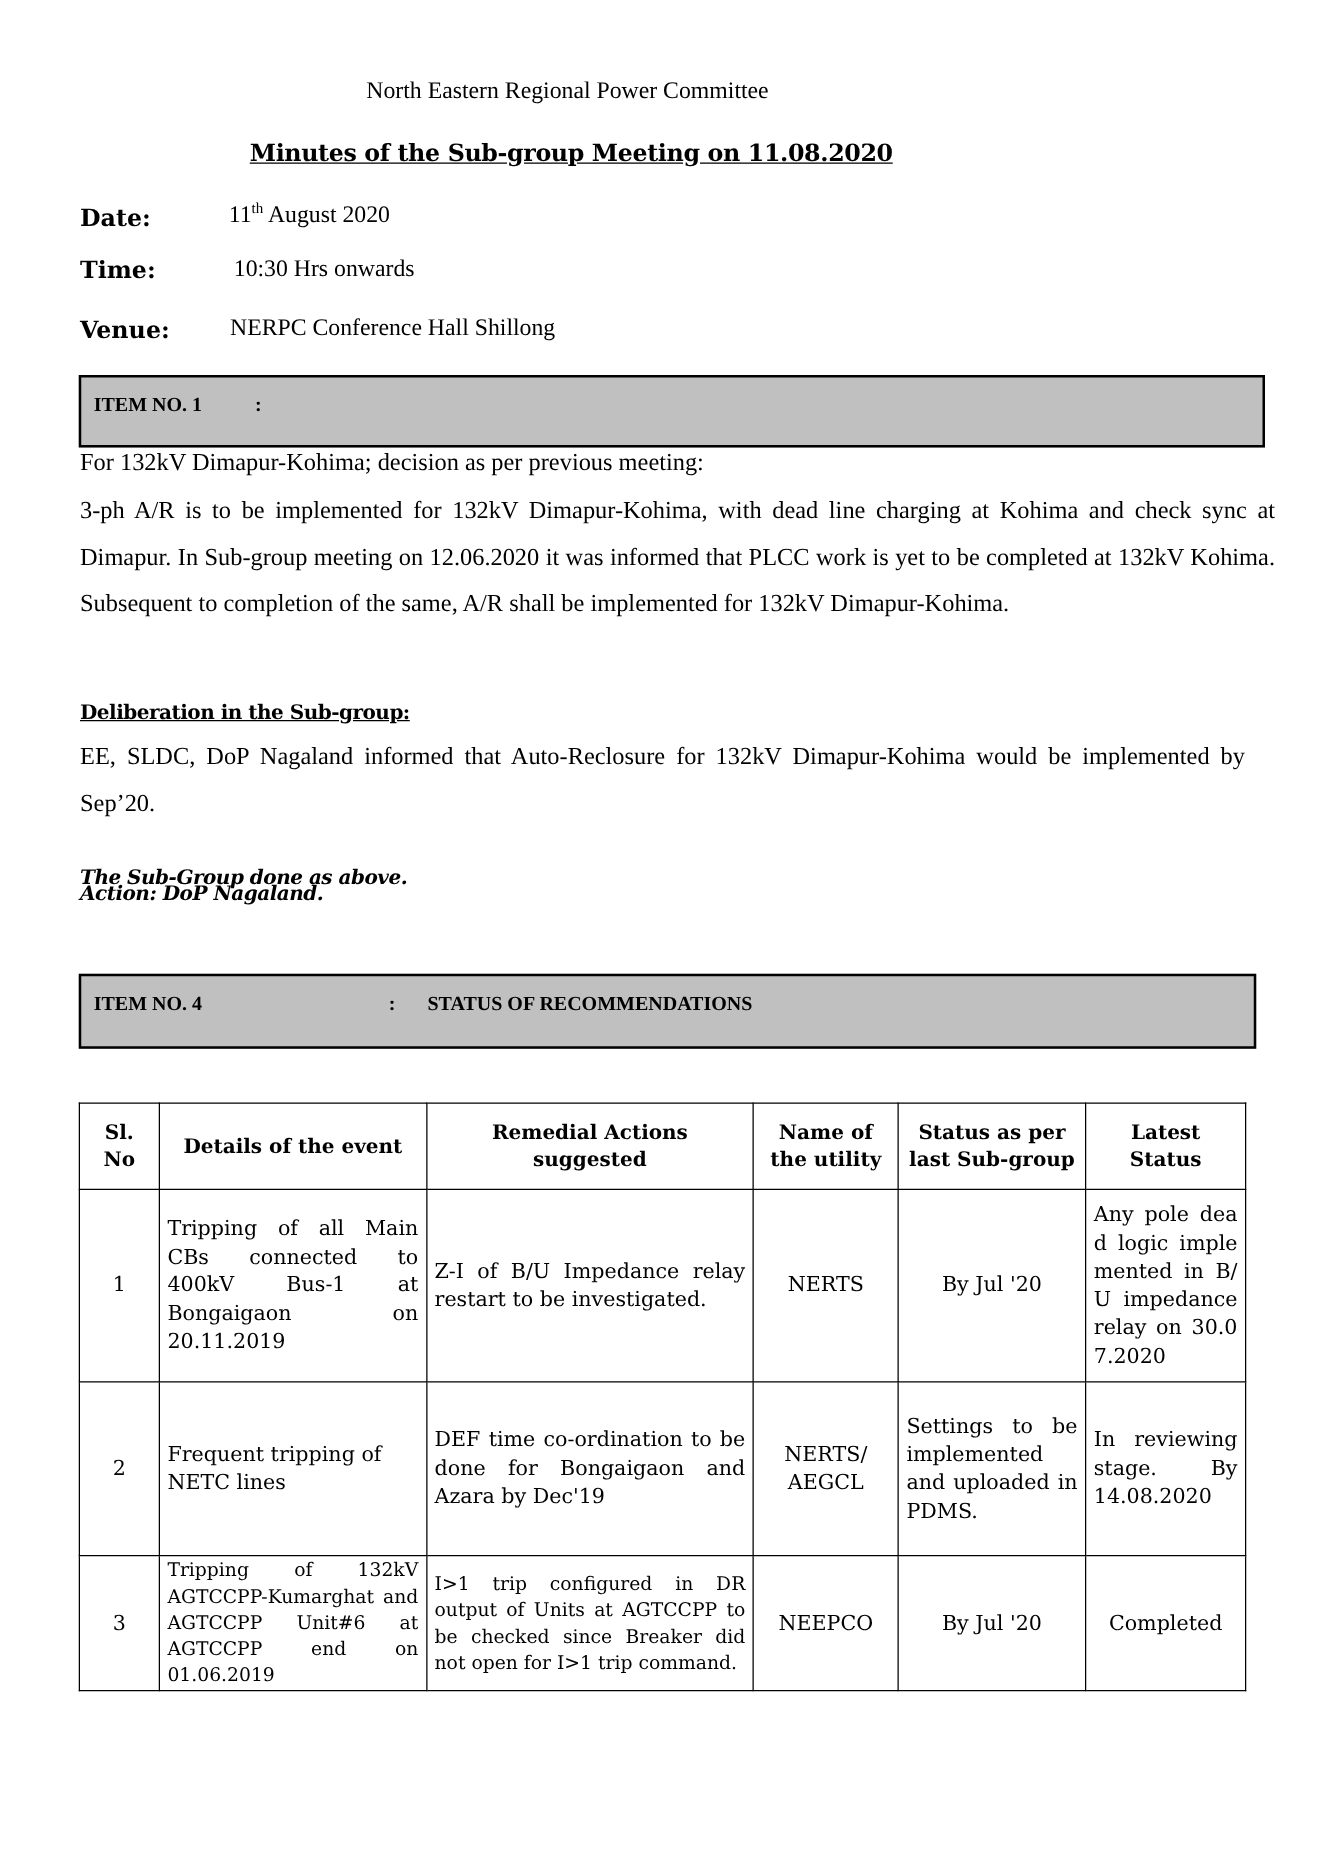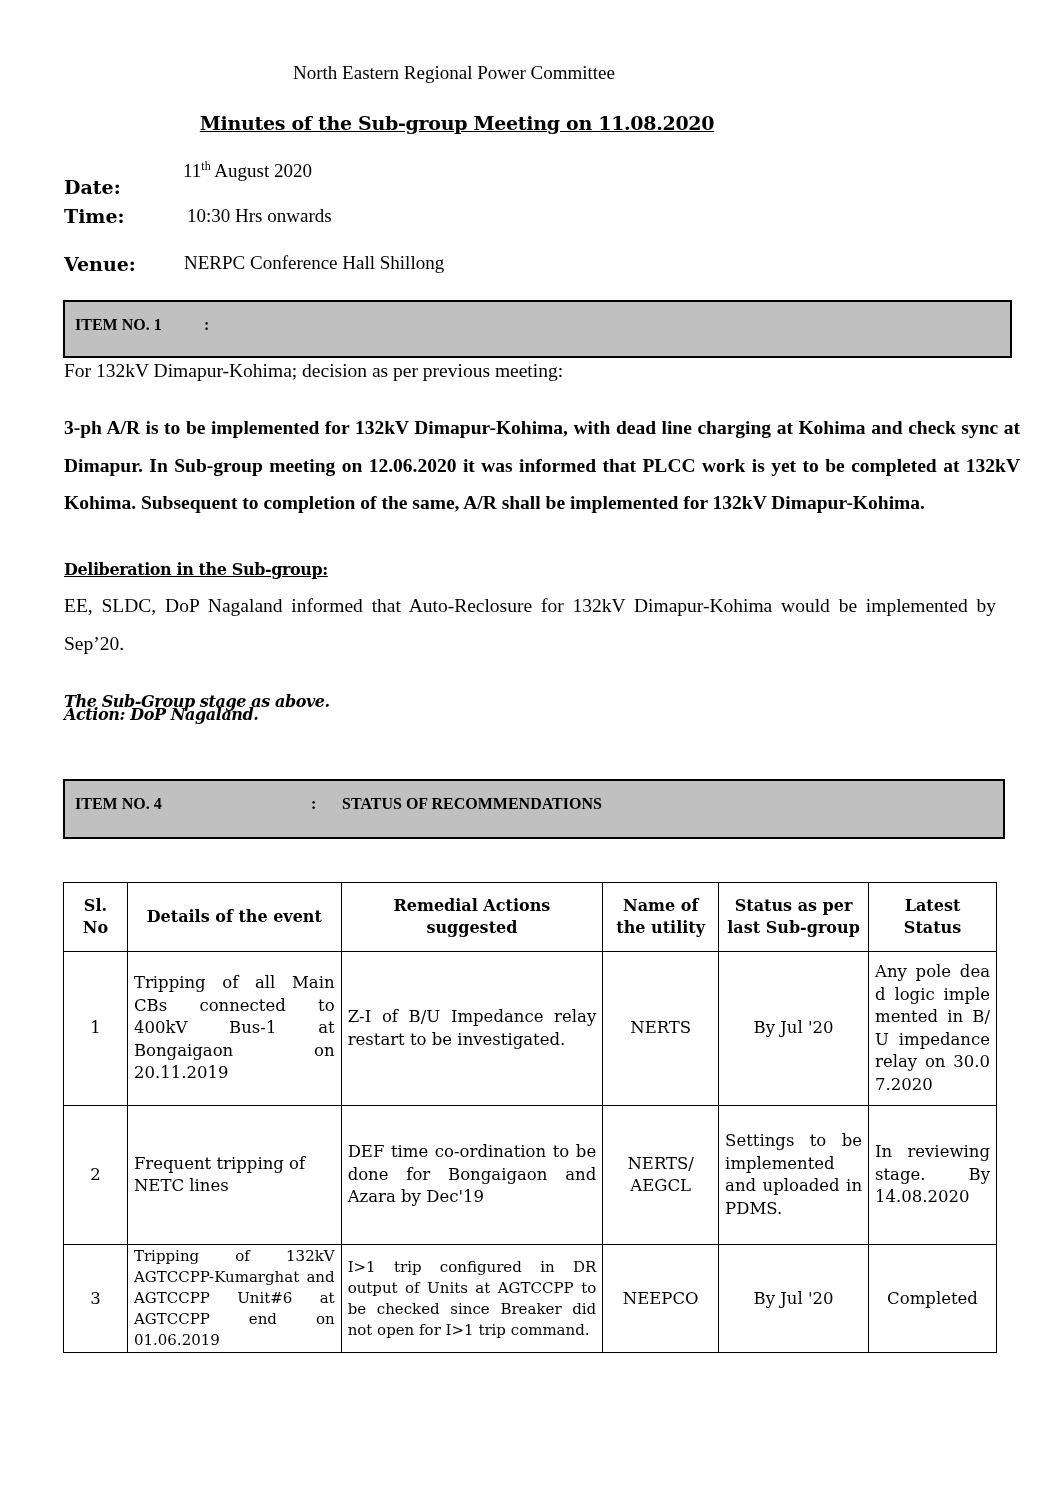--- a/index.html
+++ b/index.html
@@ -24,41 +24,41 @@
   table.rec td.j { text-align: justify; text-align-last: left; }
   table.rec tr.r3 td { font-size: 15px; line-height: 21px; }
   table.rec tr.r3 td.big { font-size: 16.5px; }
 </style>
 </head>
 <body>
 
 <div class="abs org">North Eastern Regional Power Committee</div>
 <div class="abs title">Minutes of the Sub-group Meeting on 11.08.2020</div>
 
-<div class="abs meta-label" style="top:176px;text-align:center;">Date:</div>
+<div class="abs meta-label" style="top:164px;text-align:center;">Date:</div>
 <div class="abs meta-value" style="left:183px; top:159px;"><span>11</span><sup>th</sup><span> August 2020</span></div>
 
 <div class="abs meta-label" style="top:205px;">Time:</div>
 <div class="abs meta-value" style="left:187px; top:205px;">10:30 Hrs onwards</div>
 
 <div class="abs meta-label" style="top:253px;">Venue:</div>
 <div class="abs meta-value" style="left:184px; top:252px;">NERPC Conference Hall Shillong</div>
 
 <div class="abs item-box" style="top:300px; height:58px;">
   <span class="item-text" style="left:10px;">ITEM NO. 1</span>
   <span class="item-text" style="left:139px;">:</span>
 </div>
 
 <div class="abs para" style="top:352px;">For 132kV Dimapur-Kohima; decision as per previous meeting:</div>
-<div class="abs para" style="top:409px;font-weight:bold;">3-ph A/R is to be implemented for 132kV Dimapur-Kohima, with dead line charging at Kohima and check sync at Dimapur. In Sub-group meeting on 12.06.2020 it was informed that PLCC work is yet to be completed at 132kV Kohima. Subsequent to completion of the same, A/R shall be implemented for 132kV Dimapur-Kohima.</div>
+<div class="abs para" style="top:390px;">3-ph A/R is to be implemented for 132kV Dimapur-Kohima, with dead line charging at Kohima and check sync at Dimapur. In Sub-group meeting on 12.06.2020 it was informed that PLCC work is yet to be completed at 132kV Kohima. Subsequent to completion of the same, A/R shall be implemented for 132kV Dimapur-Kohima.</div>
 
 <div class="abs subhead">Deliberation in the Sub-group:</div>
 <div class="abs para" style="top:587px; width:932px;">EE, SLDC, DoP Nagaland informed that Auto-Reclosure for 132kV Dimapur-Kohima would be implemented by Sep’20.</div>
 
-<div class="abs italic-bold" style="top:692px;">The Sub-Group stage as above.</div>
+<div class="abs italic-bold" style="top:692px;">The Sub-Group done as above.</div>
 <div class="abs italic-bold" style="top:705px;">Action: DoP Nagaland.</div>
 
 <div class="abs item-box" style="top:779px; height:60px; width:942px;padding-left:14px;">
   <span class="item-text" style="left:10px;">ITEM NO. 4</span>
   <span class="item-text" style="left:246px;">:</span>
   <span class="item-text" style="left:277px;">STATUS OF RECOMMENDATIONS</span>
 </div>
 
 <table class="rec">
   <colgroup>

